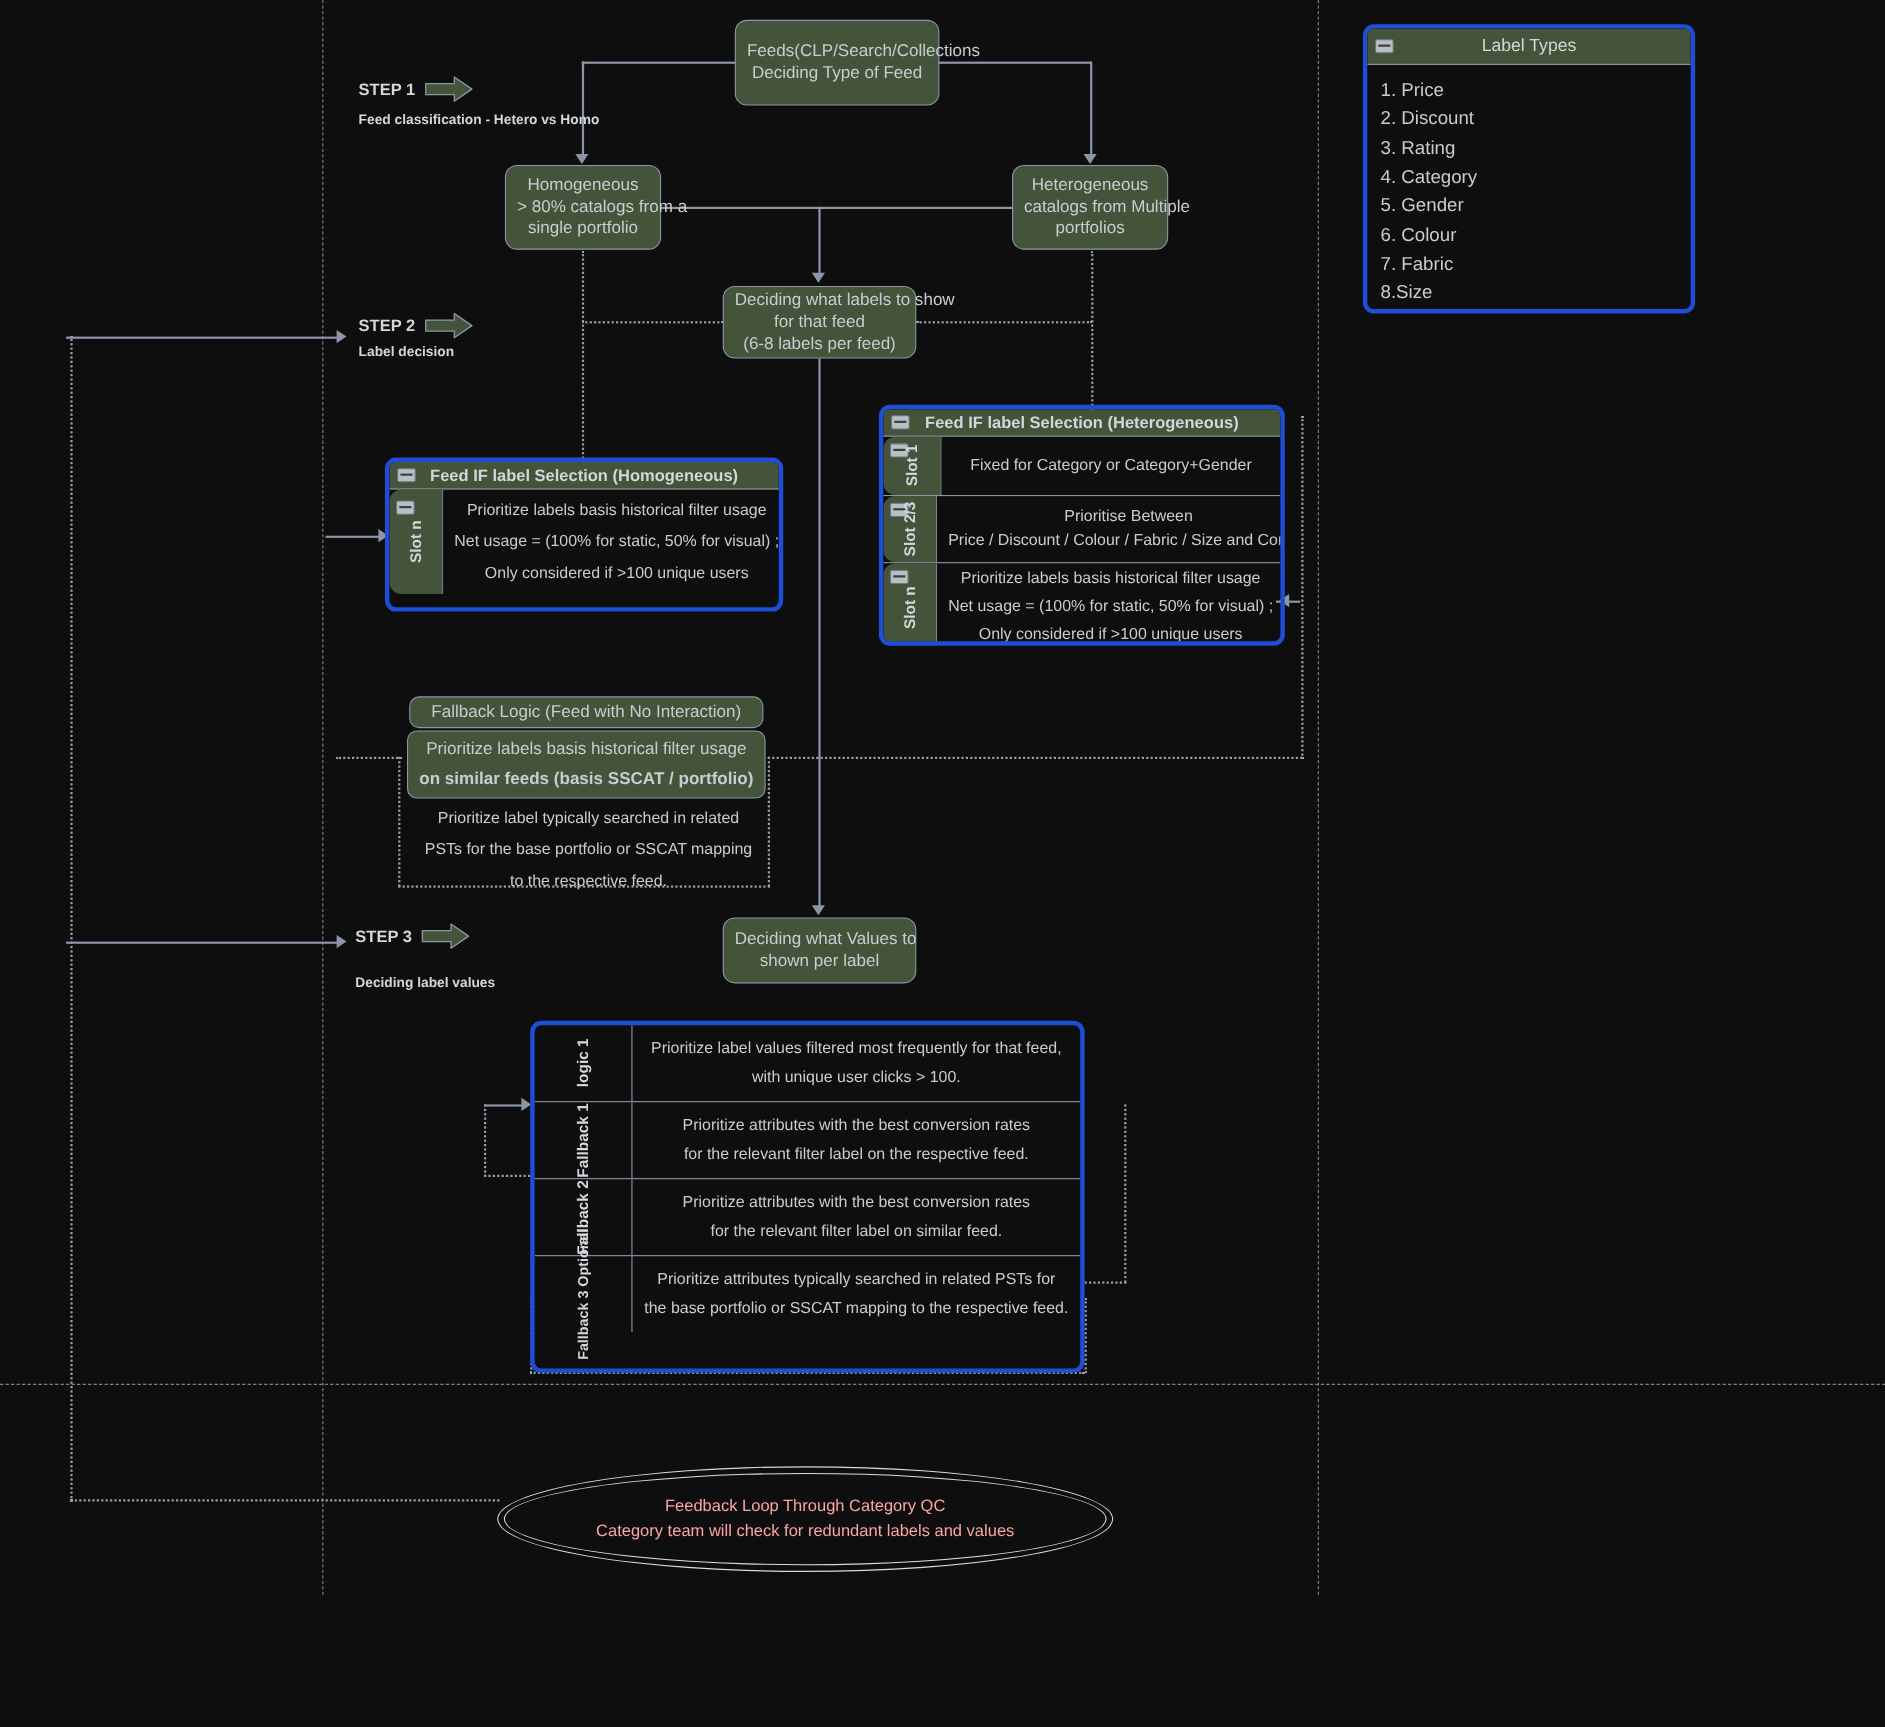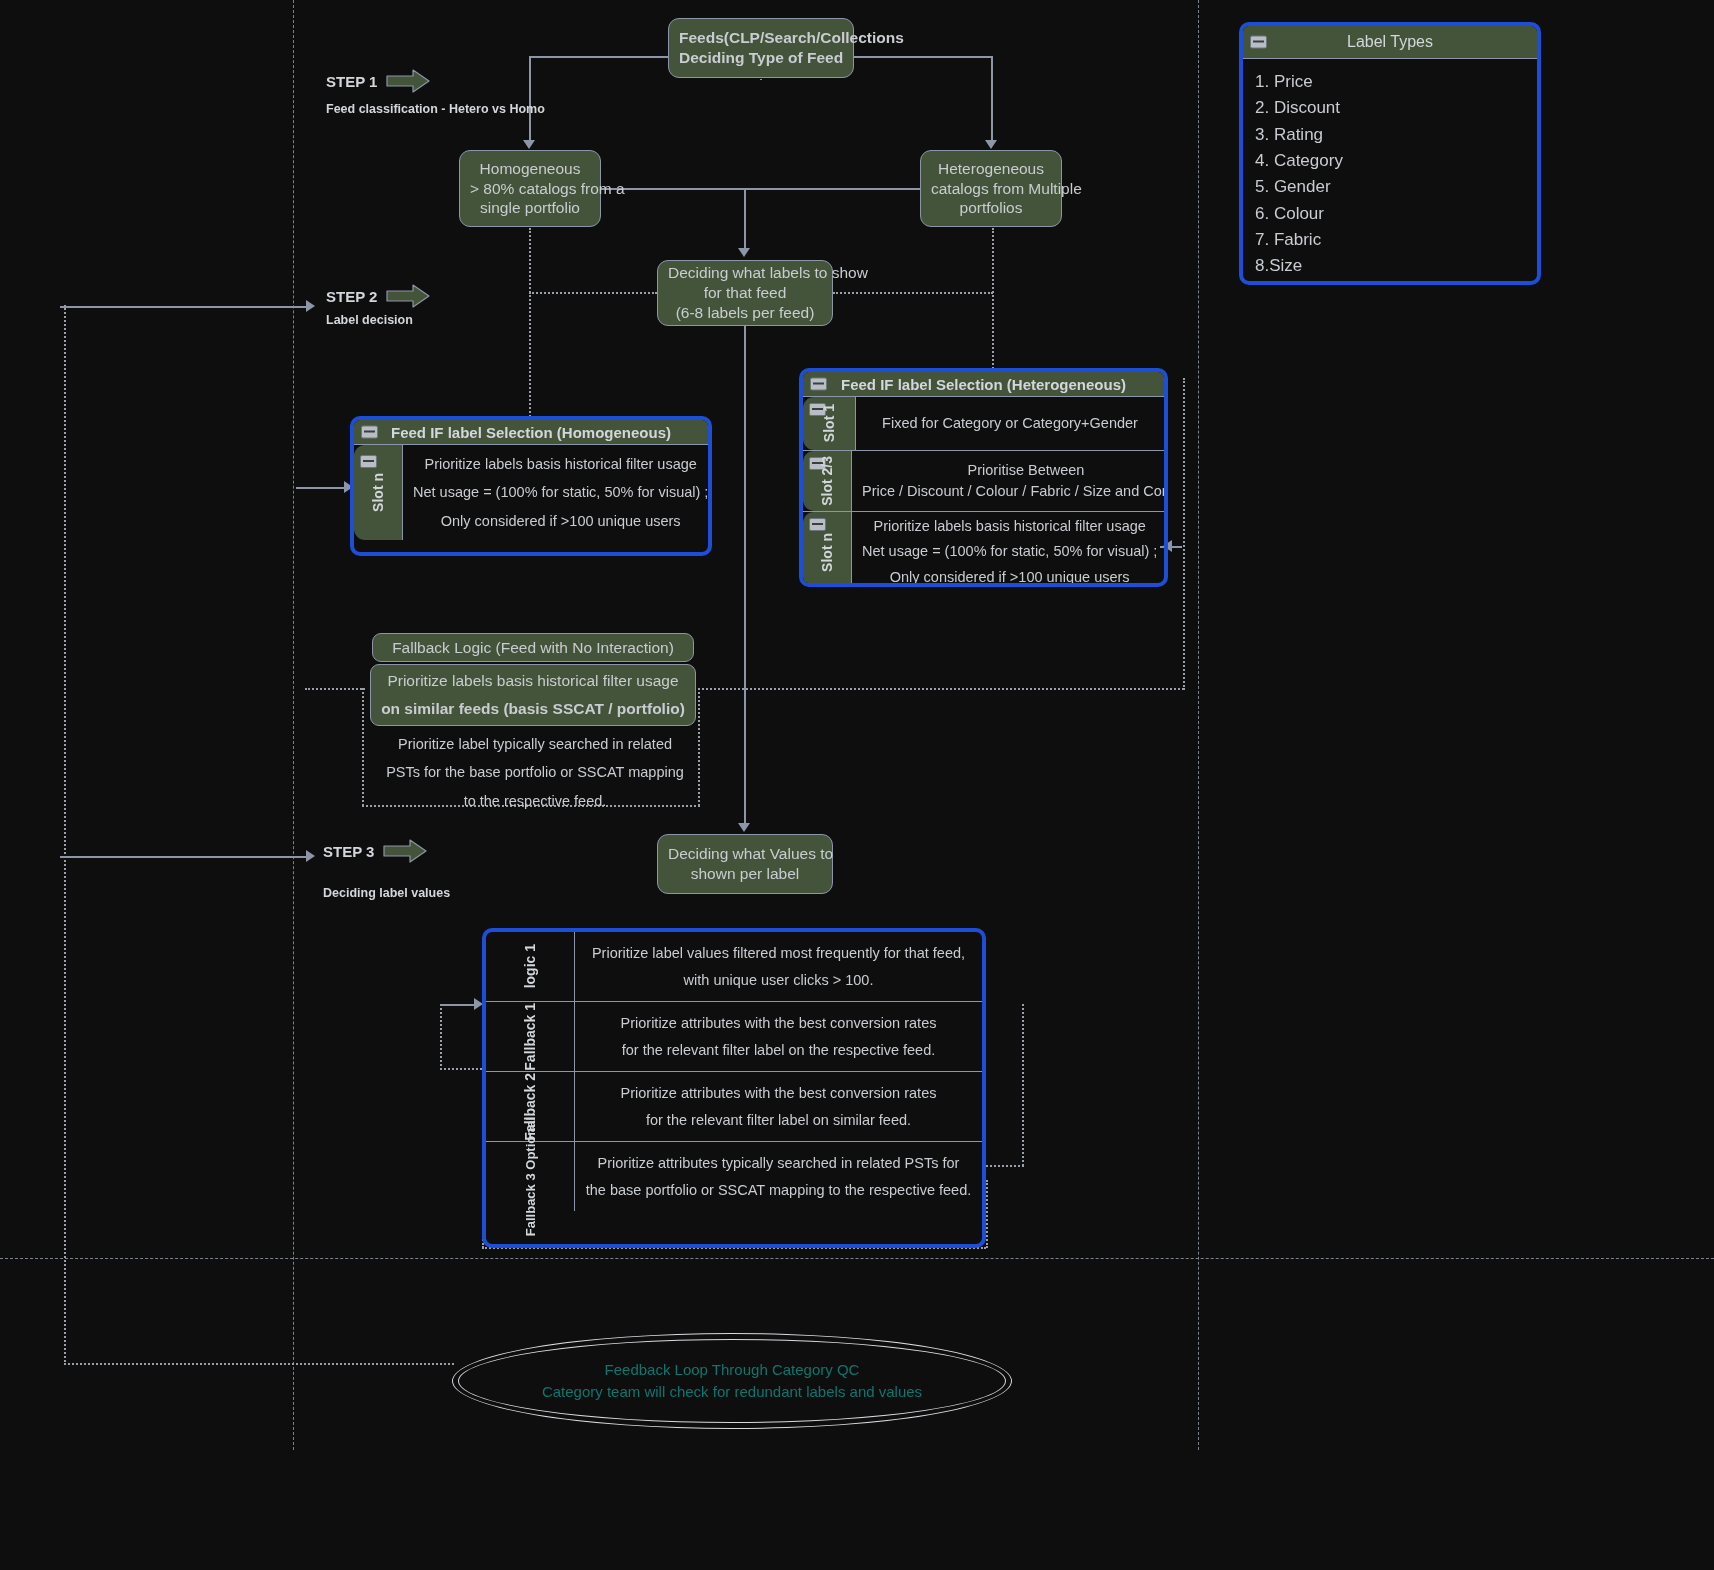--- a/index.html
+++ b/index.html
@@ -160,21 +160,21 @@
   
   .ellipse {
     border: 1.5px solid #d8dade;
     border-radius: 50%;
     display: flex;
     align-items: center;
     justify-content: center;
     text-align: center;
     font-size: 15px;
     line-height: 1.45;
-    color: #0f766e;
+    color: #fca5a5;
   }
   .ellipse-outer {
     border: 1.5px solid #d8dade;
     border-radius: 50%;
   }
 </style>
 </head>
 <body>
 
 <div id="canvas">
@@ -286,21 +286,21 @@
       <span class="step-label">STEP 3</span>
       <span class="fat-arrow">
         <svg width="46" height="26" viewBox="0 0 46 26">
             <path d="M2 8 H28 V2 L44 13 L28 24 V18 H2 Z" fill="#44543a" stroke="#8c96a6" stroke-width="1.2" stroke-linejoin="round"></path>
           </svg>
       </span>
     </div>
     <div class="step-sub" style="margin-top:22px;">Deciding label values</div>
   </div>
 
-  <div class="abs node" style="left:668px;top:18px;width:186px;height:60px;font-weight:bold;">
+  <div class="abs node" style="left:668px;top:18px;width:186px;height:78px;">
     <div class="lines">
       <div>Feeds(CLP/Search/Collections</div>
       <div>Deciding Type of Feed</div>
     </div>
   </div>
 
   <div class="abs node" style="left:459px;top:150px;width:142px;height:77px;">
     <div class="lines">
       <div>Homogeneous</div>
       <div>&gt; 80% catalogs from a</div>

